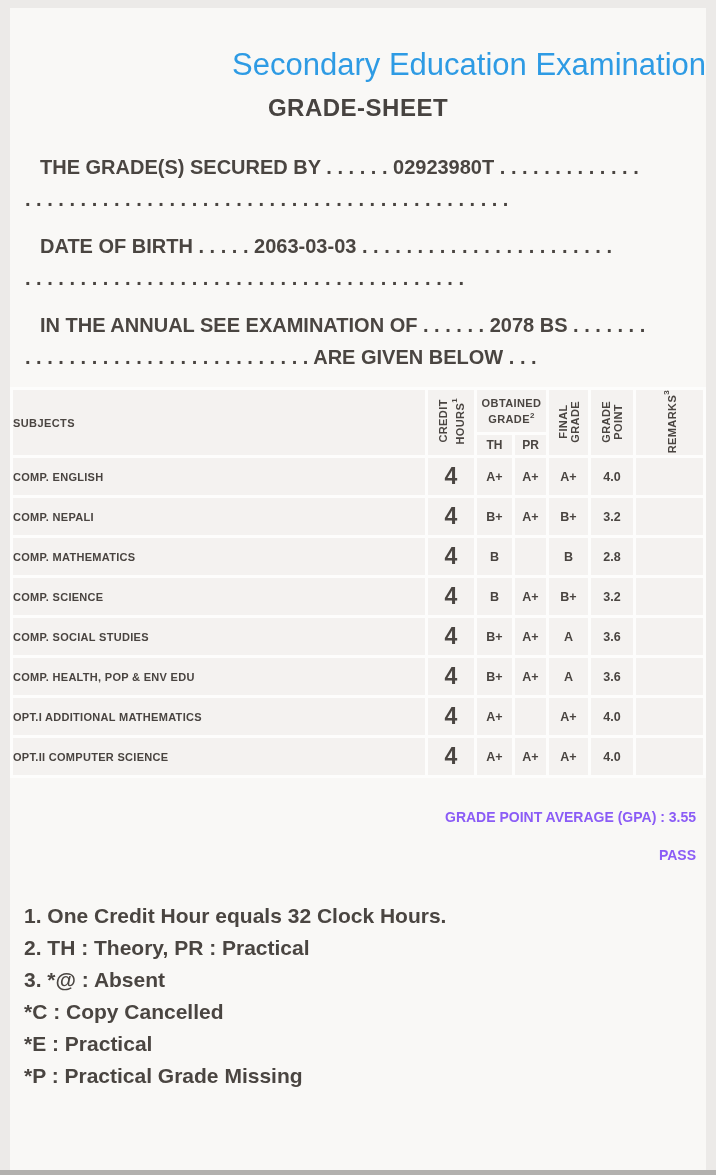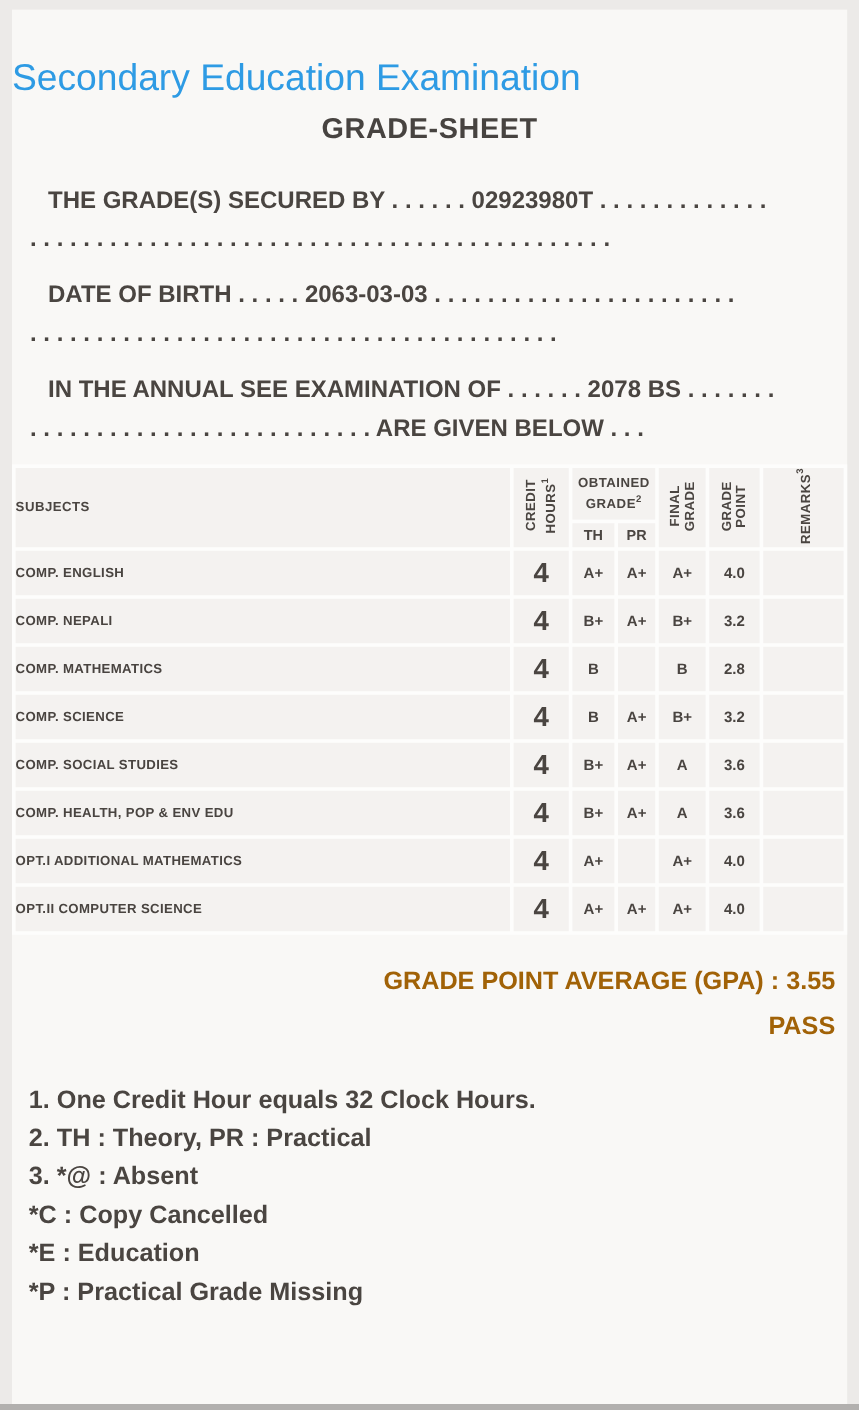--- a/index.html
+++ b/index.html
@@ -8,21 +8,21 @@
     background:#eceae8;
     font-family:"Liberation Sans","DejaVu Sans",sans-serif;
     position:relative; overflow:hidden;
   }
   .card {
     position:absolute; left:10px; top:8px;
     width:696px; height:1162px;
     background:#f9f8f6; color:#494440;
   }
   .title {
-    margin:40px 0 0; text-align:left;
+    margin:40px 0 0; text-align:right;
     color:#2e9be4; font-size:31px; font-weight:400; line-height:34px;
   }
   .subtitle {
     margin:12px 0 0; text-align:center;
     font-size:24px; font-weight:700; color:#474340;
     letter-spacing:0.5px; line-height:28px;
   }
   .intro { font-weight:700; font-size:20px; color:#4a4541; }
   .block { margin-top:15px; }
   .block.first { margin-top:29px; }
@@ -46,21 +46,21 @@
     display:inline-block; line-height:12px; letter-spacing:0.4px; white-space:nowrap;
   }
   .vhead .vline { display:block; }
   .obt-h { font-size:11px; text-align:center; line-height:14px; letter-spacing:0.4px; }
   .sub-h { font-size:12px; text-align:center; }
   td.credit { font-size:23px; font-weight:700; text-align:center; color:#4a4541; }
   td.grade { font-size:12.5px; font-weight:700; text-align:center; }
   td.rem { text-align:center; }
   sup { font-size:8px; }
 
-  .summary { font-weight:700; font-size:21px; color:#a16207; text-align:right; padding-right:10px; }
+  .summary { font-weight:700; font-size:14px; color:#8b5cf6; text-align:right; padding-right:10px; }
   .gpa { margin-top:26px; line-height:26px; }
   .result { margin-top:12px; line-height:26px; }
 
   .footnotes { margin-top:32px; font-weight:700; font-size:21px; color:#4a4541; }
   .fn { padding-left:14px; line-height:32px; }
   .fn.indent { }
 
   .bottom-bar {
     position:absolute; left:0; bottom:0; width:716px; height:5px;
     background:#b2b0ae;
@@ -206,19 +206,19 @@
       <span>3.55</span>
     </div>
     <div class="result">PASS</div>
   </div>
 
   <div class="footnotes">
     <div class="fn">1. One Credit Hour equals 32 Clock Hours.</div>
     <div class="fn">2. TH : Theory, PR : Practical</div>
     <div class="fn">3. *@ : Absent</div>
     <div class="fn indent">*C : Copy Cancelled</div>
-    <div class="fn indent">*E : Education</div>
+    <div class="fn indent">*E : Practical</div>
     <div class="fn indent">*P : Practical Grade Missing</div>
   </div>
 
 </div>
 
 <div class="bottom-bar"></div>
 
 </body></html>

